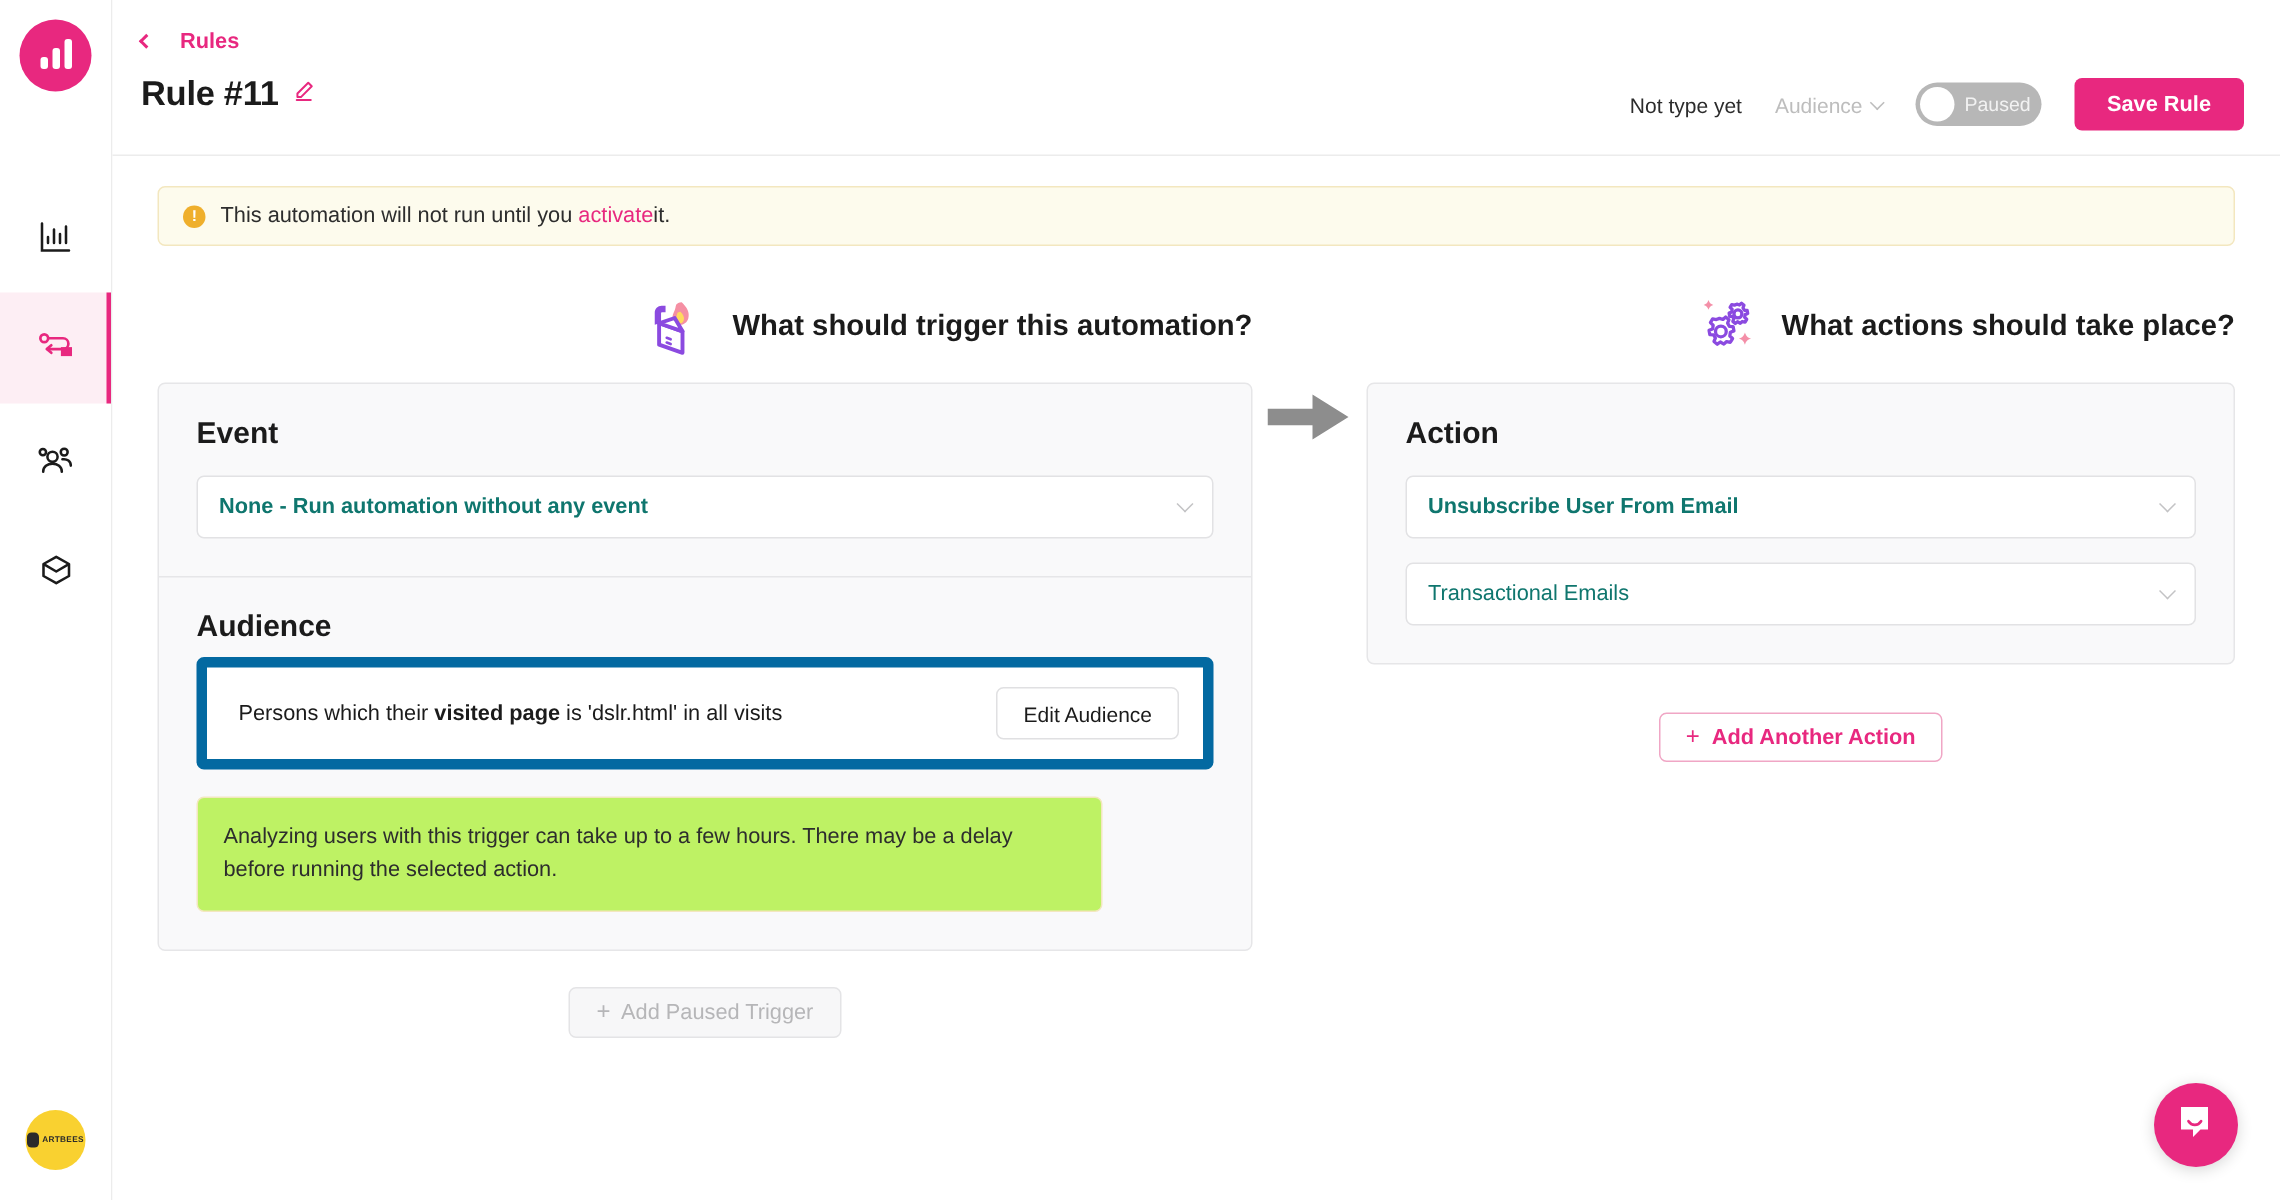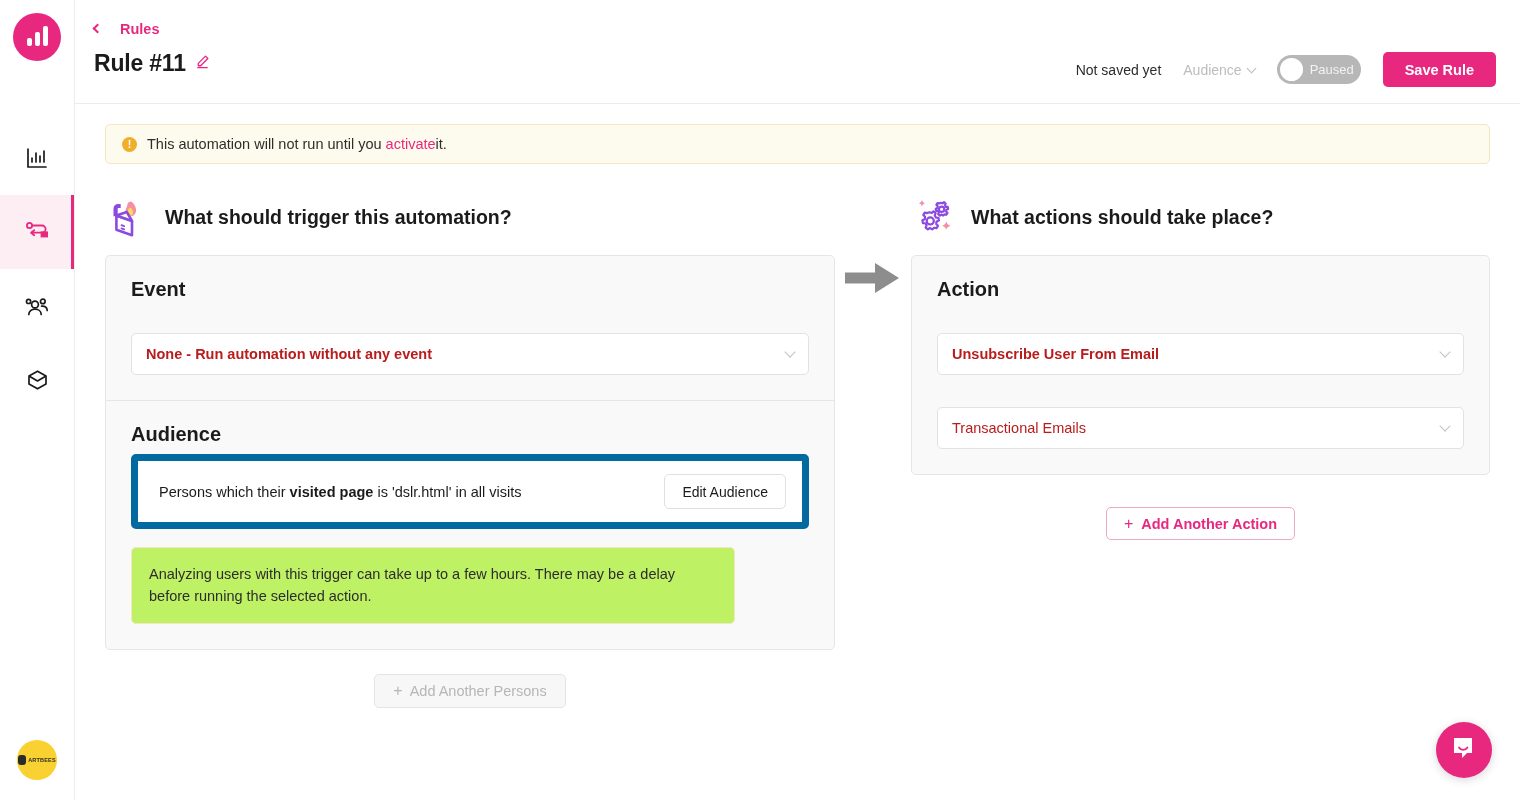--- a/index.html
+++ b/index.html
@@ -122,37 +122,37 @@
     color: #fff; font-size: 10.5px; font-weight: bold; line-height: 15px;
     text-align: center; flex: 0 0 15px;
   }
   .warn a { color: #e8287f; text-decoration: none; cursor: pointer; }
 
   .columns { display: flex; margin-top: 25px; }
   .col-left { width: 730px; flex: 0 0 730px; }
   .col-arrow { width: 76px; flex: 0 0 76px; position: relative; }
   .col-right { flex: 1; }
 
-  .sec-head { display: flex; align-items: center; gap: 16px; height: 56px; }
+  .sec-head { display: flex; align-items: center; gap: 16px; height: 56px; justify-content: flex-end; }
   .sec-head .sec-ic { width: 44px; flex: 0 0 44px; display:flex; justify-content:center; }
   .sec-head h2 { font-size: 19.5px; font-weight: bold; color: #1b1b1b; }
 
   .card {
     background: #f9f9fa; border: 1px solid #e6e6e8; border-radius: 5px;
     margin-top: 10px;
   }
   .card-sec { padding: 22px 25px 25px 25px; }
   .card-sec + .card-sec { border-top: 1px solid #e6e6e8; }
   .card-label { font-size: 20px; font-weight: bold; color: #1b1b1b; }
 
   .select {
-    margin-top: 32px; height: 42px; background: #fff;
+    margin-top: 16px; height: 42px; background: #fff;
     border: 1px solid #e2e2e4; border-radius: 5px;
     display: flex; align-items: center; padding: 0 14px;
-    font-size: 14.5px; color: #b91c1c; cursor: pointer;
+    font-size: 14.5px; color: #0f766e; cursor: pointer;
   }
   .select.bold { font-weight: bold; }
   .select .val { flex: 1; }
   .select .caret {
     display:inline-block; width:8px; height:8px;
     border-right:1.5px solid #c3c3c5; border-bottom:1.5px solid #c3c3c5;
     transform: rotate(45deg); margin-bottom:4px;
   }
 
   .aud-box {
@@ -272,21 +272,21 @@
         <span class="title">Rule #11</span>
         <span class="pencil">
           <svg width="15" height="15" viewBox="0 0 16 16" fill="none" stroke="#e8287f" stroke-width="1.4" stroke-linecap="round" stroke-linejoin="round">
             <path d="M11.2 2.3 13.7 4.8 6 12.5H3.5V10z"></path>
             <path d="M3 14.6h10"></path>
           </svg>
         </span>
       </div>
 
       <div class="top-right">
-        <span class="saved-text">Not saved yet</span>
+        <span class="saved-text">Not type yet</span>
         <span class="options">
           <span>Audience</span>
           <span class="caret"></span>
         </span>
         <span class="toggle">
           <span class="knob"></span>
           <span class="tlabel">Paused</span>
         </span>
         <button class="save-btn">Save Rule</button>
       </div>
@@ -332,21 +332,21 @@
               <div class="card-label">Audience</div>
               <div class="aud-box">
                 <div class="aud-text"><span>Persons which their </span><b>visited page</b><span> is 'dslr.html' in all visits</span></div>
                 <button class="edit-aud">Edit Audience</button>
               </div>
               <div class="note">Analyzing users with this trigger can take up to a few hours. There may be a delay before running the selected action.</div>
             </div>
           </div>
 
           <button class="add-trigger">
-            <span class="plus">+</span><span>Add Another Persons</span>
+            <span class="plus">+</span><span>Add Paused Trigger</span>
           </button>
         </section>
 
         <div class="col-arrow">
           <span class="arrow">
             <svg width="56" height="34" viewBox="0 0 56 34" fill="#8d8d8d">
               <path d="M0 11.5h30V2l24 15-24 15v-9.5H0z"></path>
             </svg>
           </span>
         </div>

